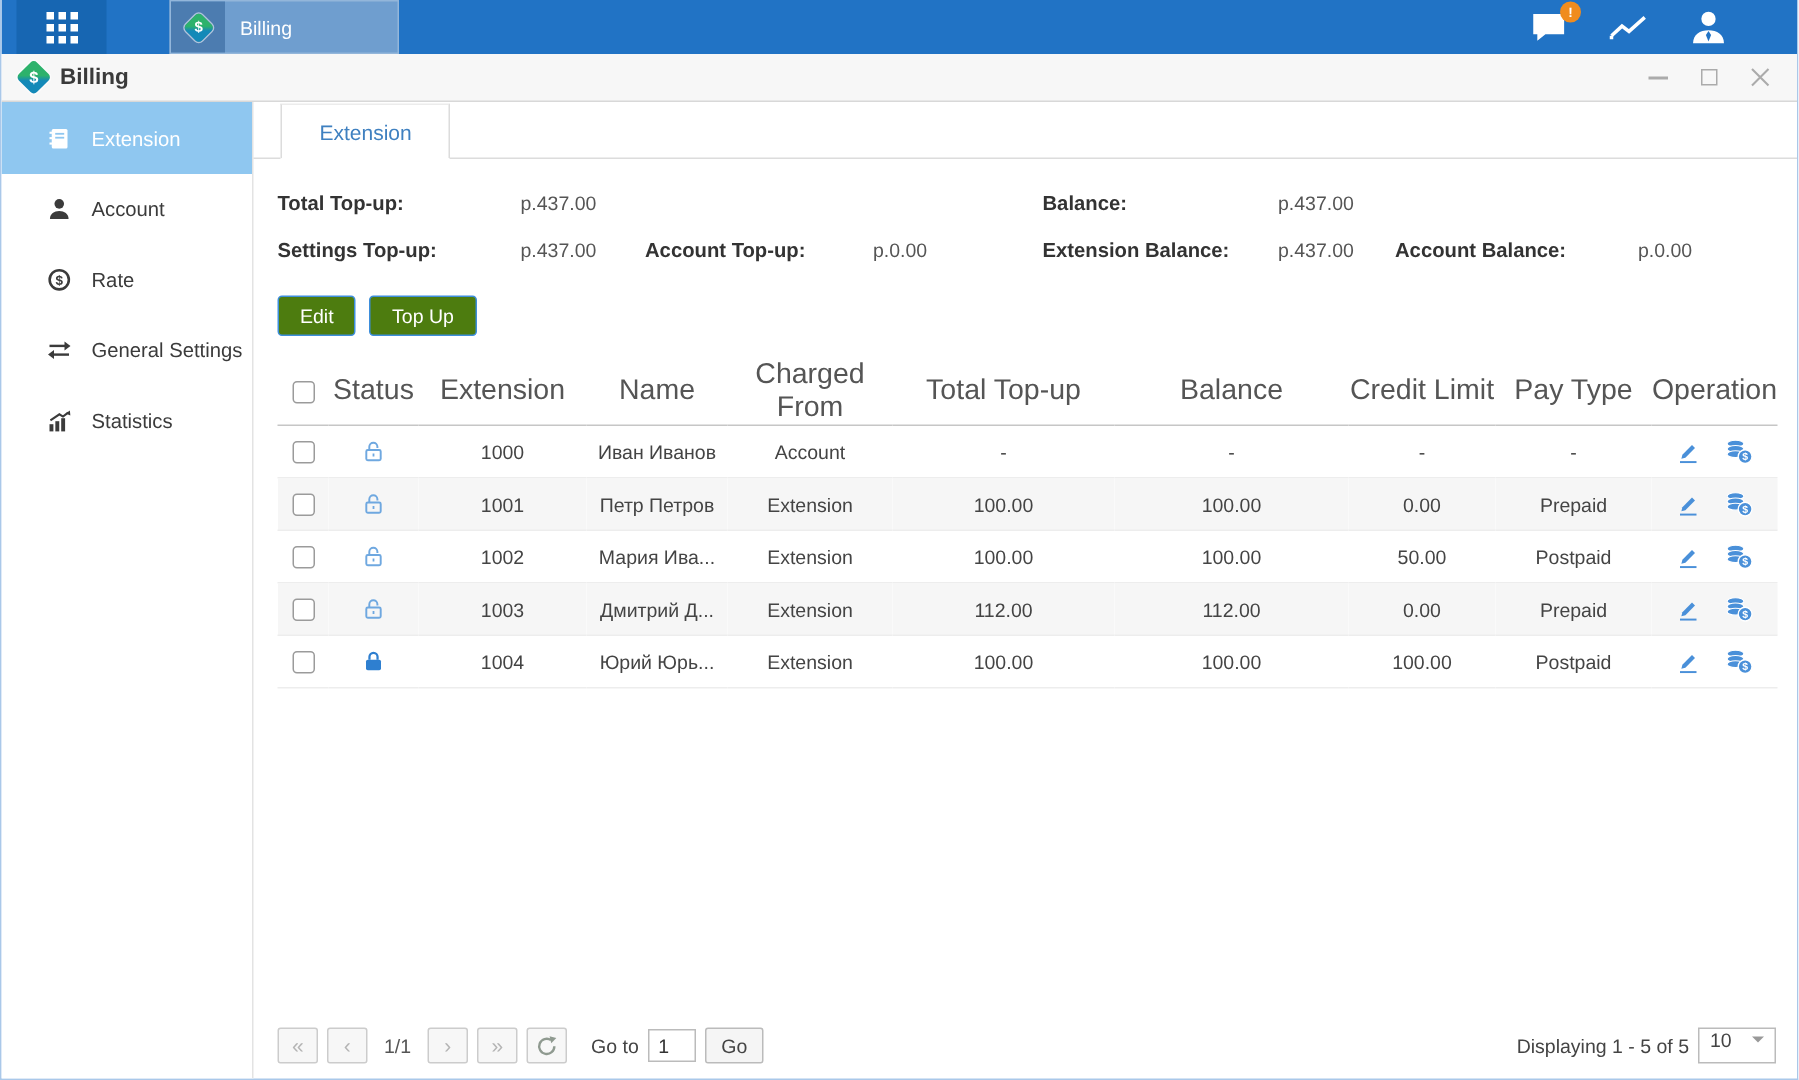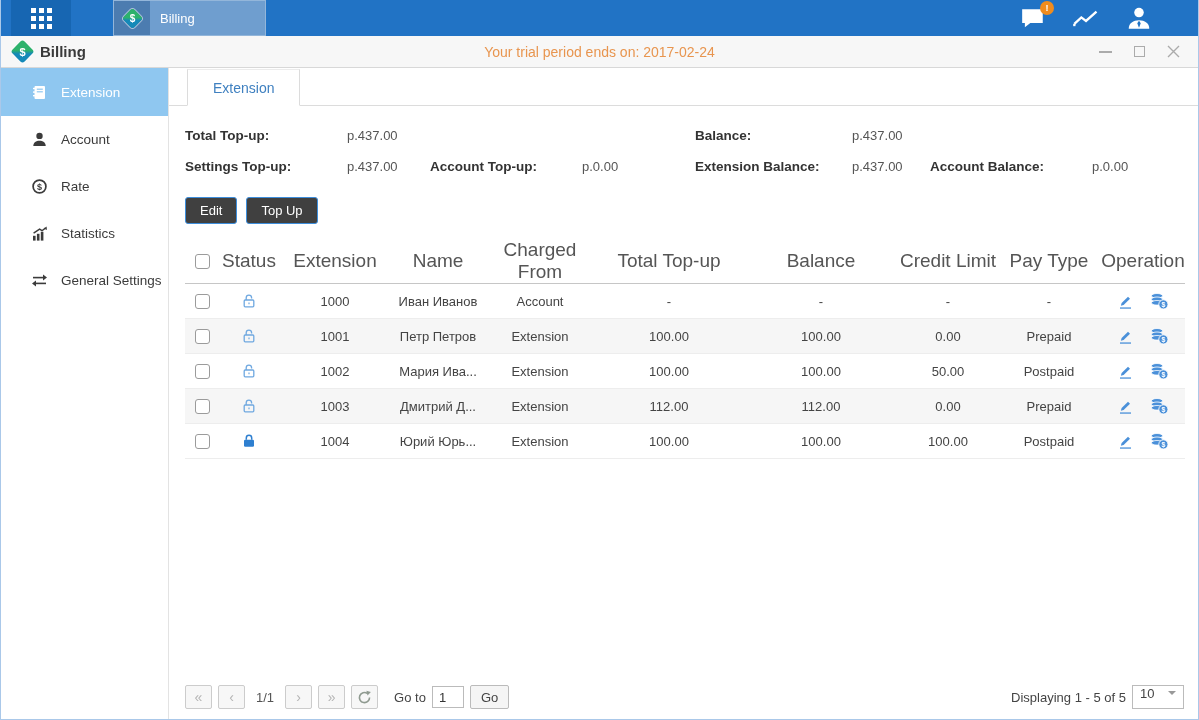--- a/index.html
+++ b/index.html
@@ -45,21 +45,21 @@
   .tab { height:37px; line-height:37px; background:#fff; border:1px solid #dcdcdc; border-top-color:#ececec; border-bottom:1px solid #fff; margin-bottom:-1px; padding:0 25px; color:#3f80c0; font-size:14px; cursor:pointer; }
 
   .summary { margin-top:16px; }
   .sum-row { position:relative; height:31px; }
   .sum-row span { position:absolute; top:6px; white-space:nowrap; }
   .lbl { font-weight:bold; font-size:13.5px; color:#333; }
   .val { font-size:13px; color:#555;margin-left:32px; }
   .c1{left:0} .v1{left:130px} .c2{left:245px} .v2{left:365px} .c3{left:510px} .v3{left:635px} .c4{left:745px} .v4{left:875px}
 
   .btn-row { margin-top:13px; display:flex; gap:9px; }
-  .btn { height:27px; padding:0 14px; background:#404040; border:1px solid #3d8edc; border-radius:3px; color:#fff; font-size:13px; cursor:pointer; font-family:inherit; }
+  .btn { height:27px; padding:0 14px; background:#4d7c0f; border:1px solid #3d8edc; border-radius:3px; color:#fff; font-size:13px; cursor:pointer; font-family:inherit; }
 
   table.grid { margin-top:15px; width:1000px; border-collapse:collapse; table-layout:fixed; }
   .grid th { height:33px; font-weight:normal; font-size:19px; color:#555; border-bottom:1px solid #c6c6c6; text-align:center; }
   .grid td { height:35px; font-size:13px; color:#444; border-bottom:1px solid #ededed; text-align:center; white-space:nowrap; overflow:hidden; }
   .grid tbody tr:nth-child(even) { background:#f6f6f6; }
   .grid th:nth-child(1), .grid td:nth-child(1){width:34px}
   .grid th:nth-child(2), .grid td:nth-child(2){width:60px}
   .grid th:nth-child(3), .grid td:nth-child(3){width:112px}
   .grid th:nth-child(4), .grid td:nth-child(4){width:94px}
   .grid th:nth-child(5), .grid td:nth-child(5){width:110px}
@@ -131,21 +131,20 @@
           </svg>
       </div>
     </div>
   </div>
 
   <div class="titlebar">
     <div class="title-left">
       <span class="diamond"></span>
       <span class="title-text">Billing</span>
     </div>
-    <div class="trial">Your trial period ends on: 2017-02-24</div>
     <div class="win-controls">
       <span class="wc wc-min">
           <i></i>
         </span>
       <span class="wc wc-max">
           <i></i>
         </span>
       <span class="wc">
         <svg width="13" height="13" viewBox="0 0 13 13">
             <path d="M1 1l11 11M12 1L1 12" stroke="#ababab" stroke-width="1.4"></path>
@@ -183,39 +182,39 @@
             <svg width="17" height="17" viewBox="0 0 17 17">
               <circle cx="8.5" cy="8.5" r="6.4" fill="none" stroke="currentColor" stroke-width="1.7"></circle>
               <text x="8.5" y="11.8" text-anchor="middle" font-size="9" font-weight="bold" fill="currentColor">$</text>
             </svg>
           </span>
           <span>Rate</span>
         </div>
         <div class="side-item">
           <span class="side-ico">
             <svg width="17" height="17" viewBox="0 0 17 17" fill="currentColor">
+              <rect x="2" y="4.8" width="10.5" height="1.6"></rect>
+              <polygon points="12,2.6 16,5.6 12,8.6"></polygon>
+              <rect x="4.5" y="10.6" width="10.5" height="1.6"></rect>
+              <polygon points="5,8.4 1,11.4 5,14.4"></polygon>
+            </svg>
+          </span>
+          <span>General Settings</span>
+        </div>
+        <div class="side-item">
+          <span class="side-ico">
+            <svg width="17" height="17" viewBox="0 0 17 17" fill="currentColor">
               <rect x="2" y="10.8" width="2.6" height="4.8"></rect>
               <rect x="5.9" y="8.8" width="2.6" height="6.8"></rect>
               <rect x="9.8" y="6.8" width="2.6" height="8.8"></rect>
               <path d="M2.6 8.2l6-4 2.4 1.5 3.4-2.6" fill="none" stroke="currentColor" stroke-width="1.4"></path>
               <polygon points="15.6,1.6 15.9,5 12.8,3.6"></polygon>
             </svg>
           </span>
           <span>Statistics</span>
-        </div>
-        <div class="side-item">
-          <span class="side-ico">
-            <svg width="17" height="17" viewBox="0 0 17 17" fill="currentColor">
-              <rect x="2" y="4.8" width="10.5" height="1.6"></rect>
-              <polygon points="12,2.6 16,5.6 12,8.6"></polygon>
-              <rect x="4.5" y="10.6" width="10.5" height="1.6"></rect>
-              <polygon points="5,8.4 1,11.4 5,14.4"></polygon>
-            </svg>
-          </span>
-          <span>General Settings</span>
         </div>
       </div>
 
     <div class="main">
       <div class="tabstrip">
         <span class="tab">Extension</span>
       </div>
 
       <div class="summary">
         <div class="sum-row">

